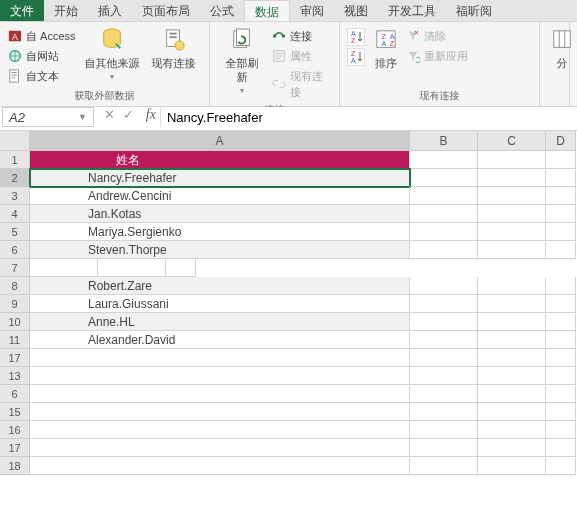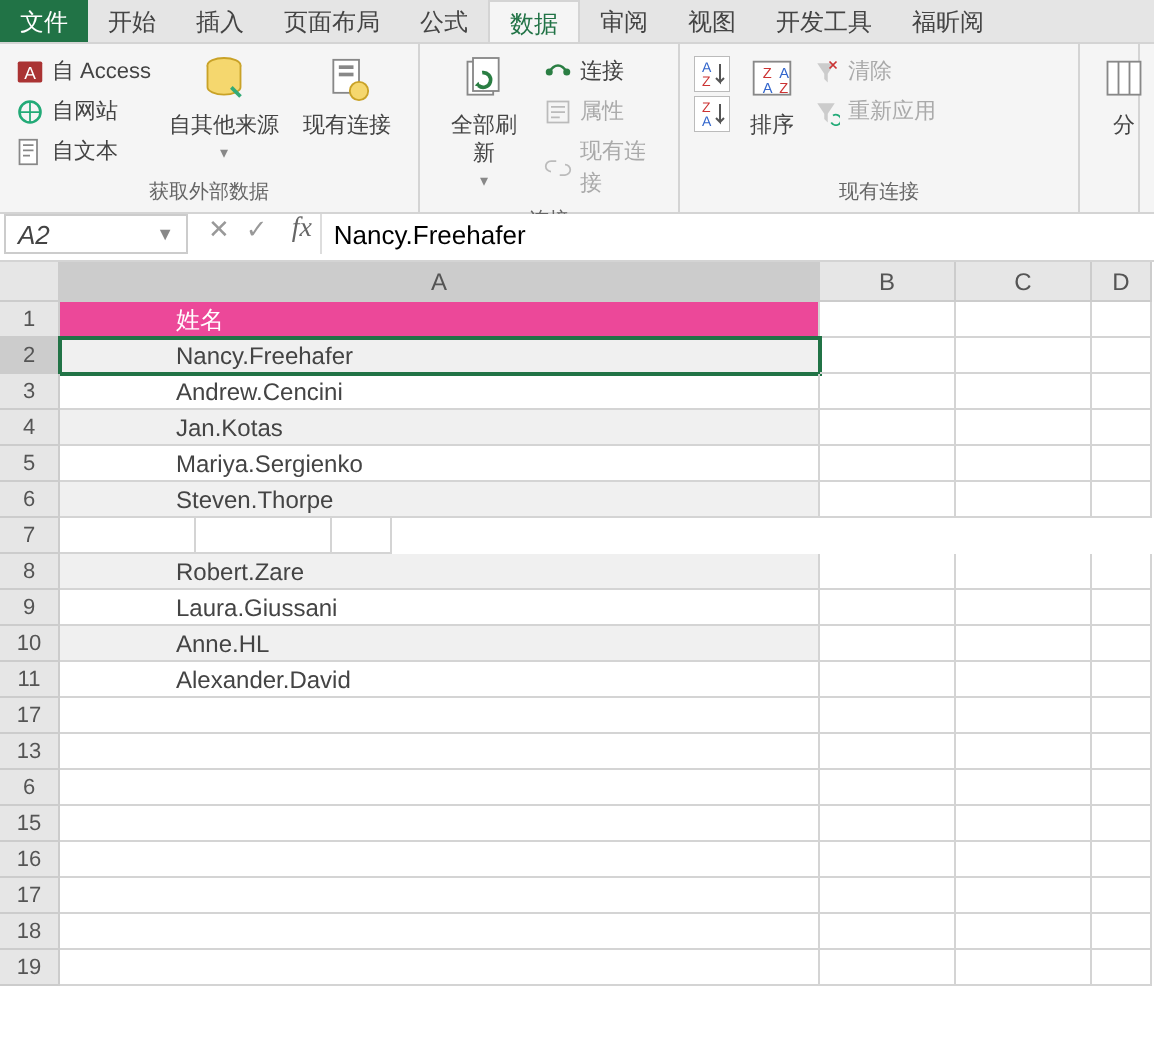--- a/index.html
+++ b/index.html
@@ -34,21 +34,21 @@
 
 .grid { display: flex; flex-direction: column; }
 .colhead { display: flex; height: 20px; }
 .corner { width: 30px; background: #e6e6e6; border-right: 1px solid #ccc; border-bottom: 1px solid #ccc; }
 .ch { background: #e6e6e6; border-right: 1px solid #ccc; border-bottom: 1px solid #ccc; text-align: center; font-size: 12px; line-height: 20px; color: #555; }
 .ch.A { width: 380px; } .ch.B { width: 68px; } .ch.C { width: 68px; } .ch.D { width: 30px; }
 .row { display: flex; height: 18px; }
 .rh { width: 30px; background: #e6e6e6; border-right: 1px solid #ccc; border-bottom: 1px solid #ccc; text-align: center; font-size: 11px; line-height: 18px; color: #555; cursor: pointer; }
 .cell { border-right: 1px solid #d4d4d4; border-bottom: 1px solid #d4d4d4; font-size: 12px; line-height: 18px; padding-left: 58px; overflow: hidden; white-space: nowrap; }
 .cell.A { width: 380px; } .cell.B { width: 68px; padding-left: 2px; } .cell.C { width: 68px; padding-left: 2px; } .cell.D { width: 30px; padding-left: 2px; }
-.row.header .cell.A { background: #ec4899; color: #fff; padding-left: 58px; }
+.row.header .cell.A { background: #be185d; color: #fff; padding-left: 86px; }
 .row.stripe .cell.A { background: #f0f0f0; }
 .rh.sel { background: #ccc; }
 .ch.sel { background: #ccc; }
 .cell.selected { outline: 2px solid #217346; outline-offset: -1px; }
 
 
 svg { display: block; }
 </style>
 </head>
 <body>
@@ -354,21 +354,14 @@
         <div class="cell C"></div>
         <div class="cell D"></div>
       </div>
       <div class="row">
         <div class="rh">18</div>
         <div class="cell A"></div>
         <div class="cell B"></div>
         <div class="cell C"></div>
         <div class="cell D"></div>
       </div>
-      <div class="row">
-        <div class="rh">19</div>
-        <div class="cell A"></div>
-        <div class="cell B"></div>
-        <div class="cell C"></div>
-        <div class="cell D"></div>
-      </div>
     </div>
 </div>
 
 </body></html>

